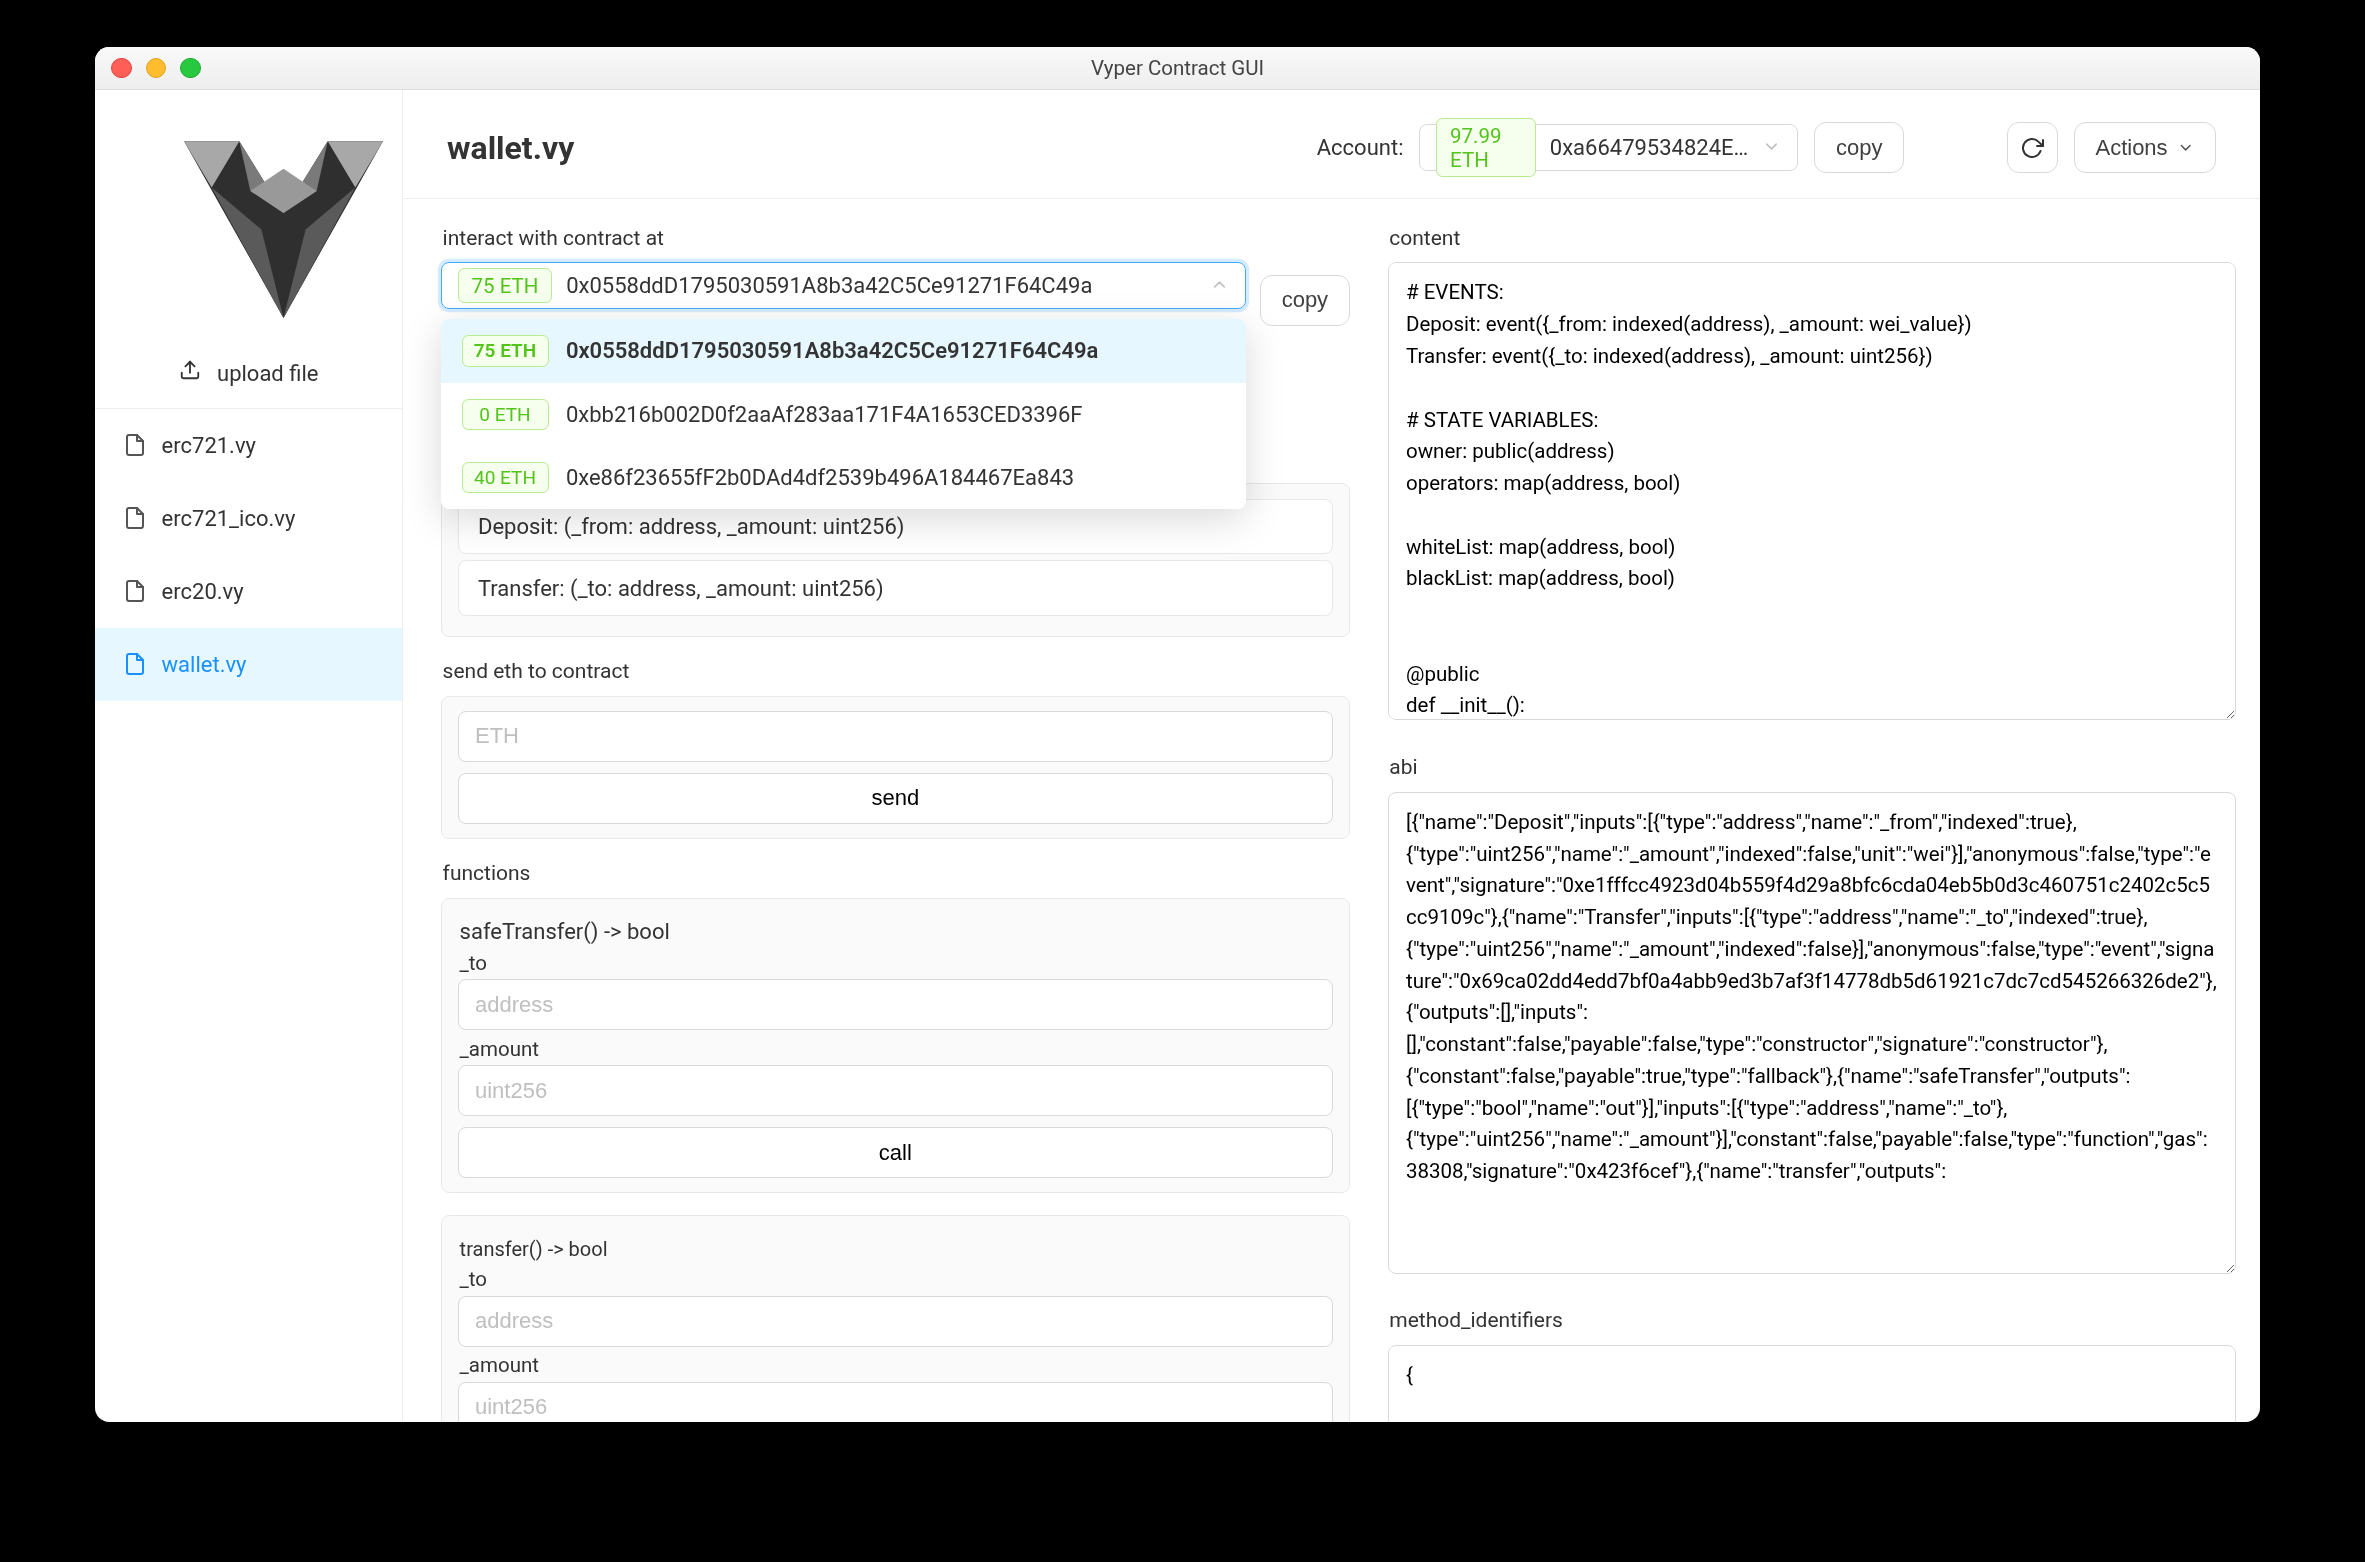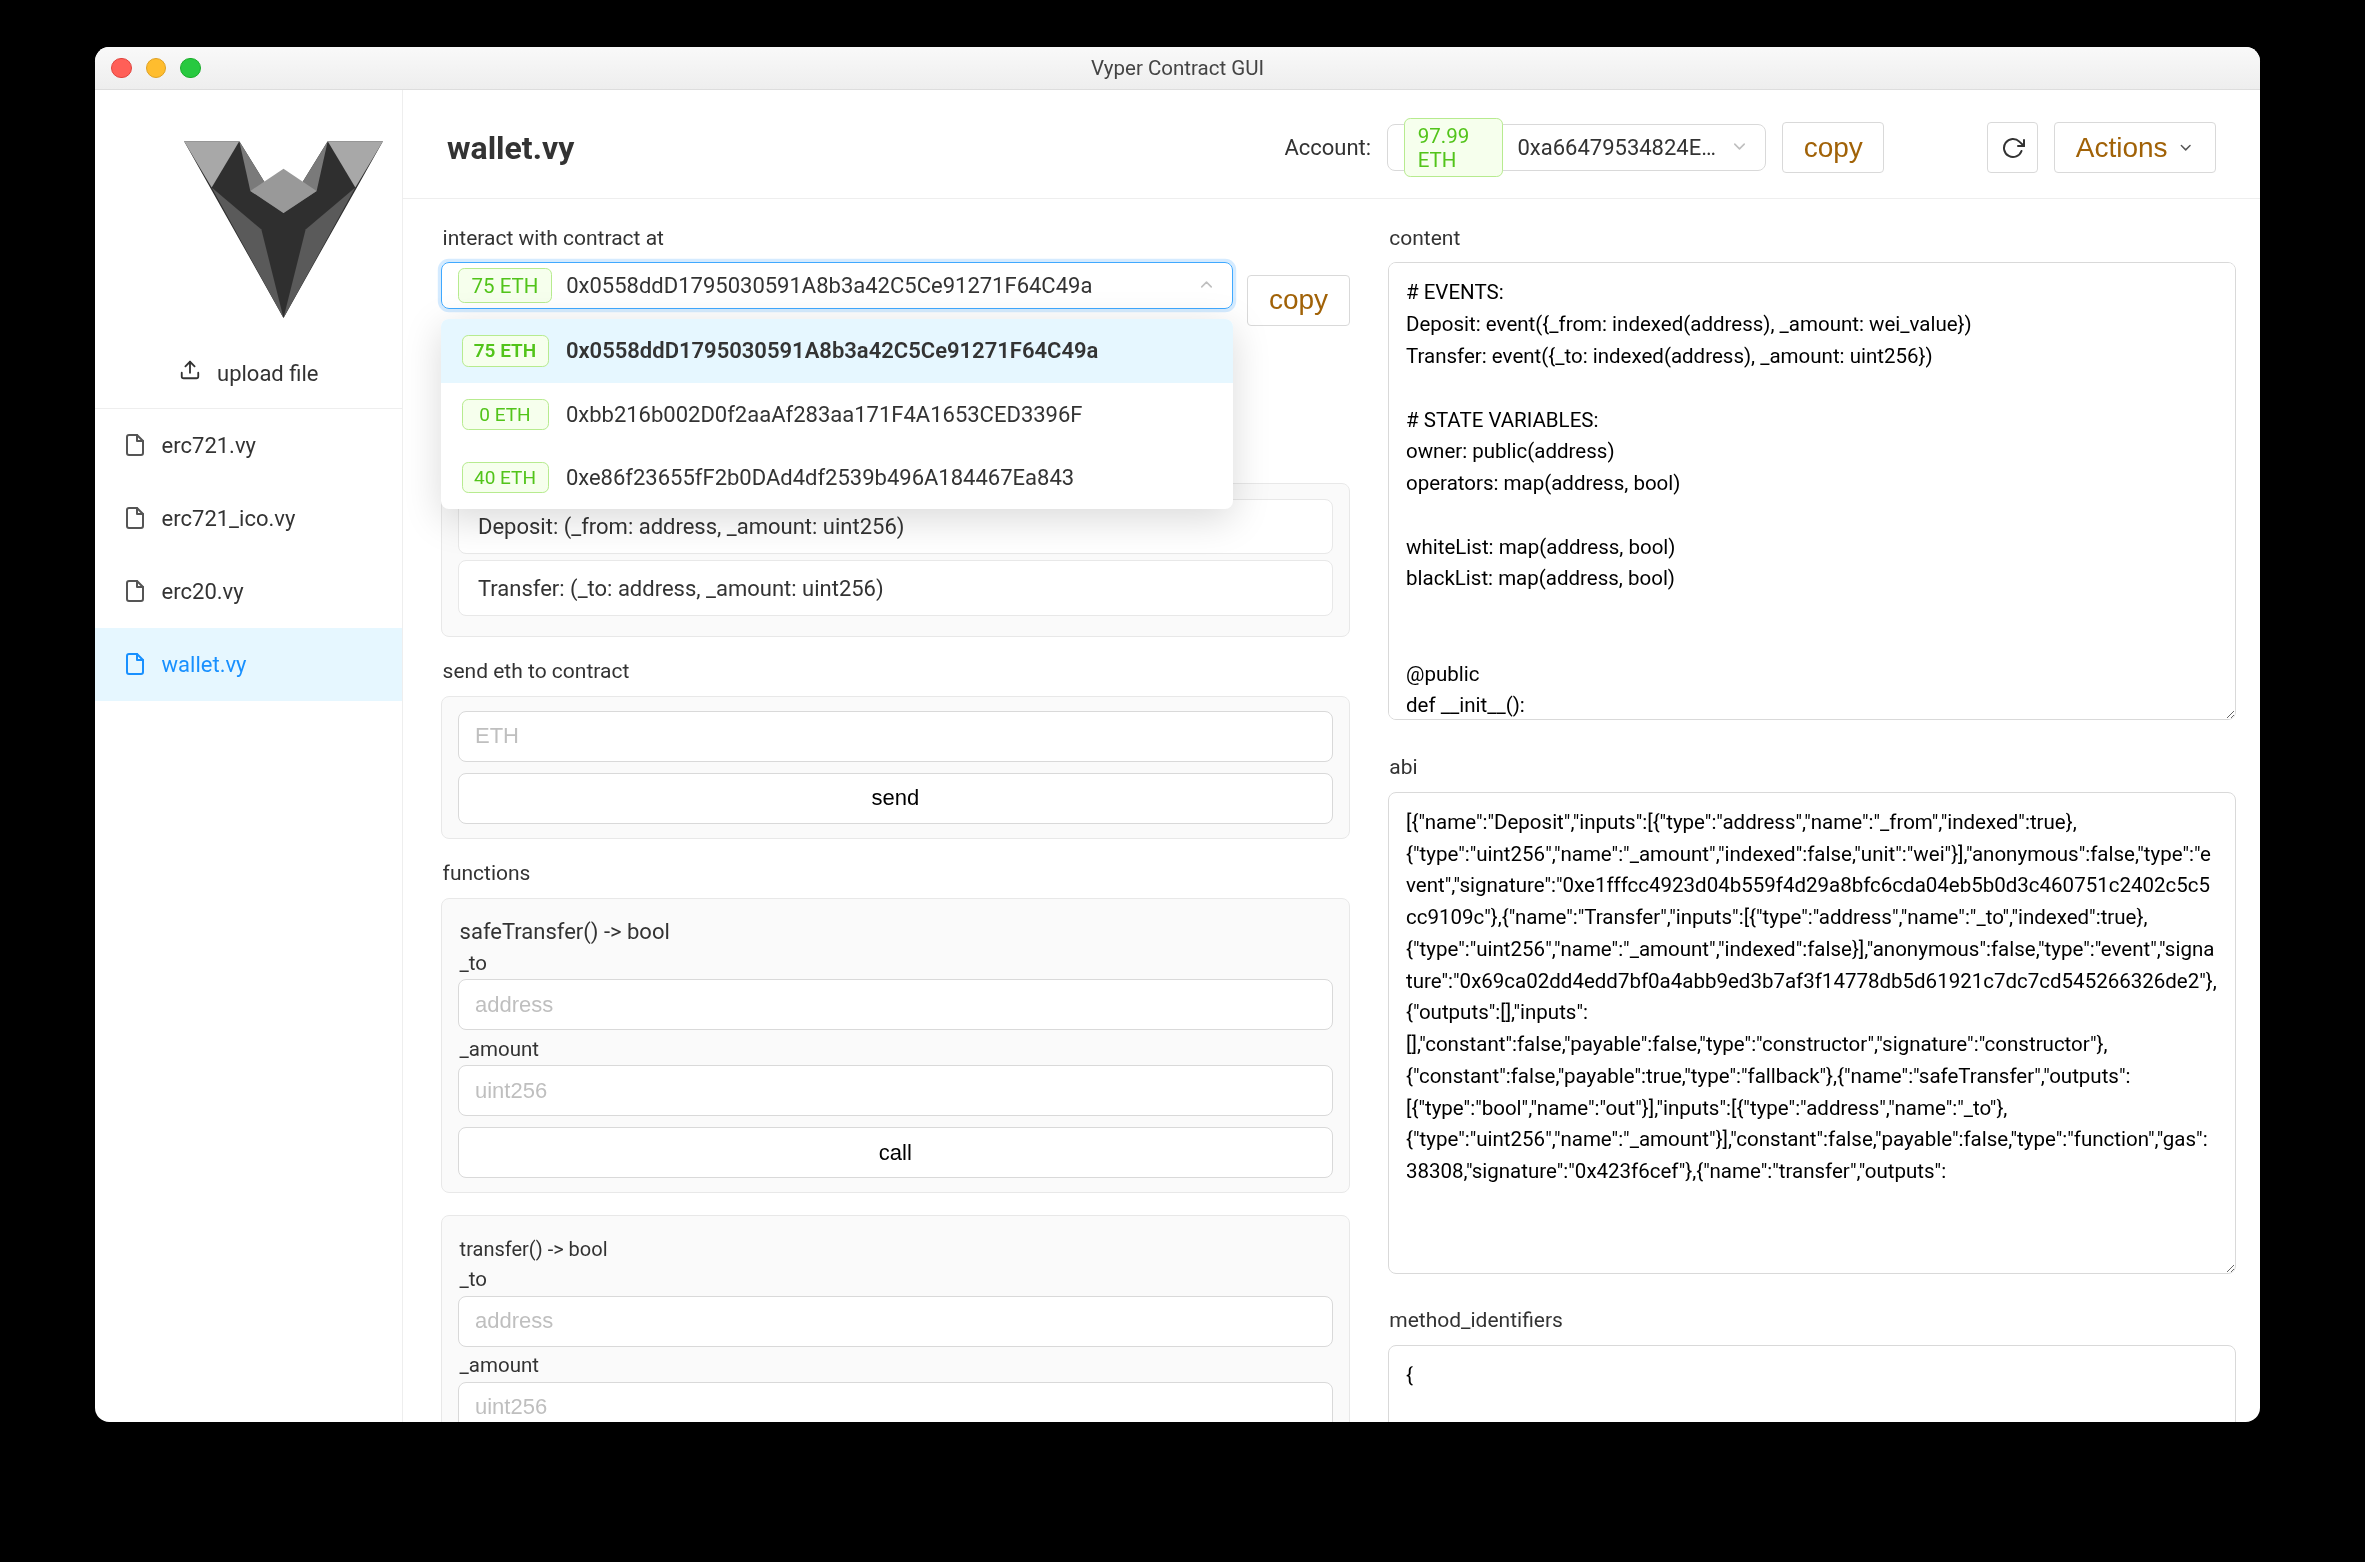--- a/index.html
+++ b/index.html
@@ -97,23 +97,23 @@
   .select {
     display:flex; align-items:center; gap:14.2px;
     border:0.8px solid #d9d9d9; border-radius:8px;
     padding: 8px 16px; height: 47px;
   }
   .select.blue-focus { border-color:#40a9ff; box-shadow:0 0 0 3.2px rgba(24,144,255,.18); }
   .select .addr { font-size:22px; }
   .select .chev { margin-left:auto; color:#bfbfbf; }
 
   .btn {
-    border:0.8px solid #d9d9d9; border-radius:4px;
+    border:0.8px solid #d9d9d9; border-radius:12px;
     padding: 0 20.5px; height:51px;
-    font-size:28px; background:#fff; color:#a16207;
+    font-size:22px; background:#fff; color:#404040;
     display:flex; align-items:center; gap:9.5px;
   }
   .btn.icon-only { width:51px; padding:0; justify-content:center; }
 
   .columns { flex:1; display:flex; min-height:0; }
   .col { padding: 22px 28.4px 28.4px 38px; overflow:hidden auto; }
   .col.left { flex:0 0 52%; padding-right: 19px; }
   .col.right { flex:0 0 48%; padding-left: 19px; padding-right: 24px; }
 
   .section-title { font-size:21px; margin: 4.7px 0 12.6px 1.6px; font-weight:400; }

